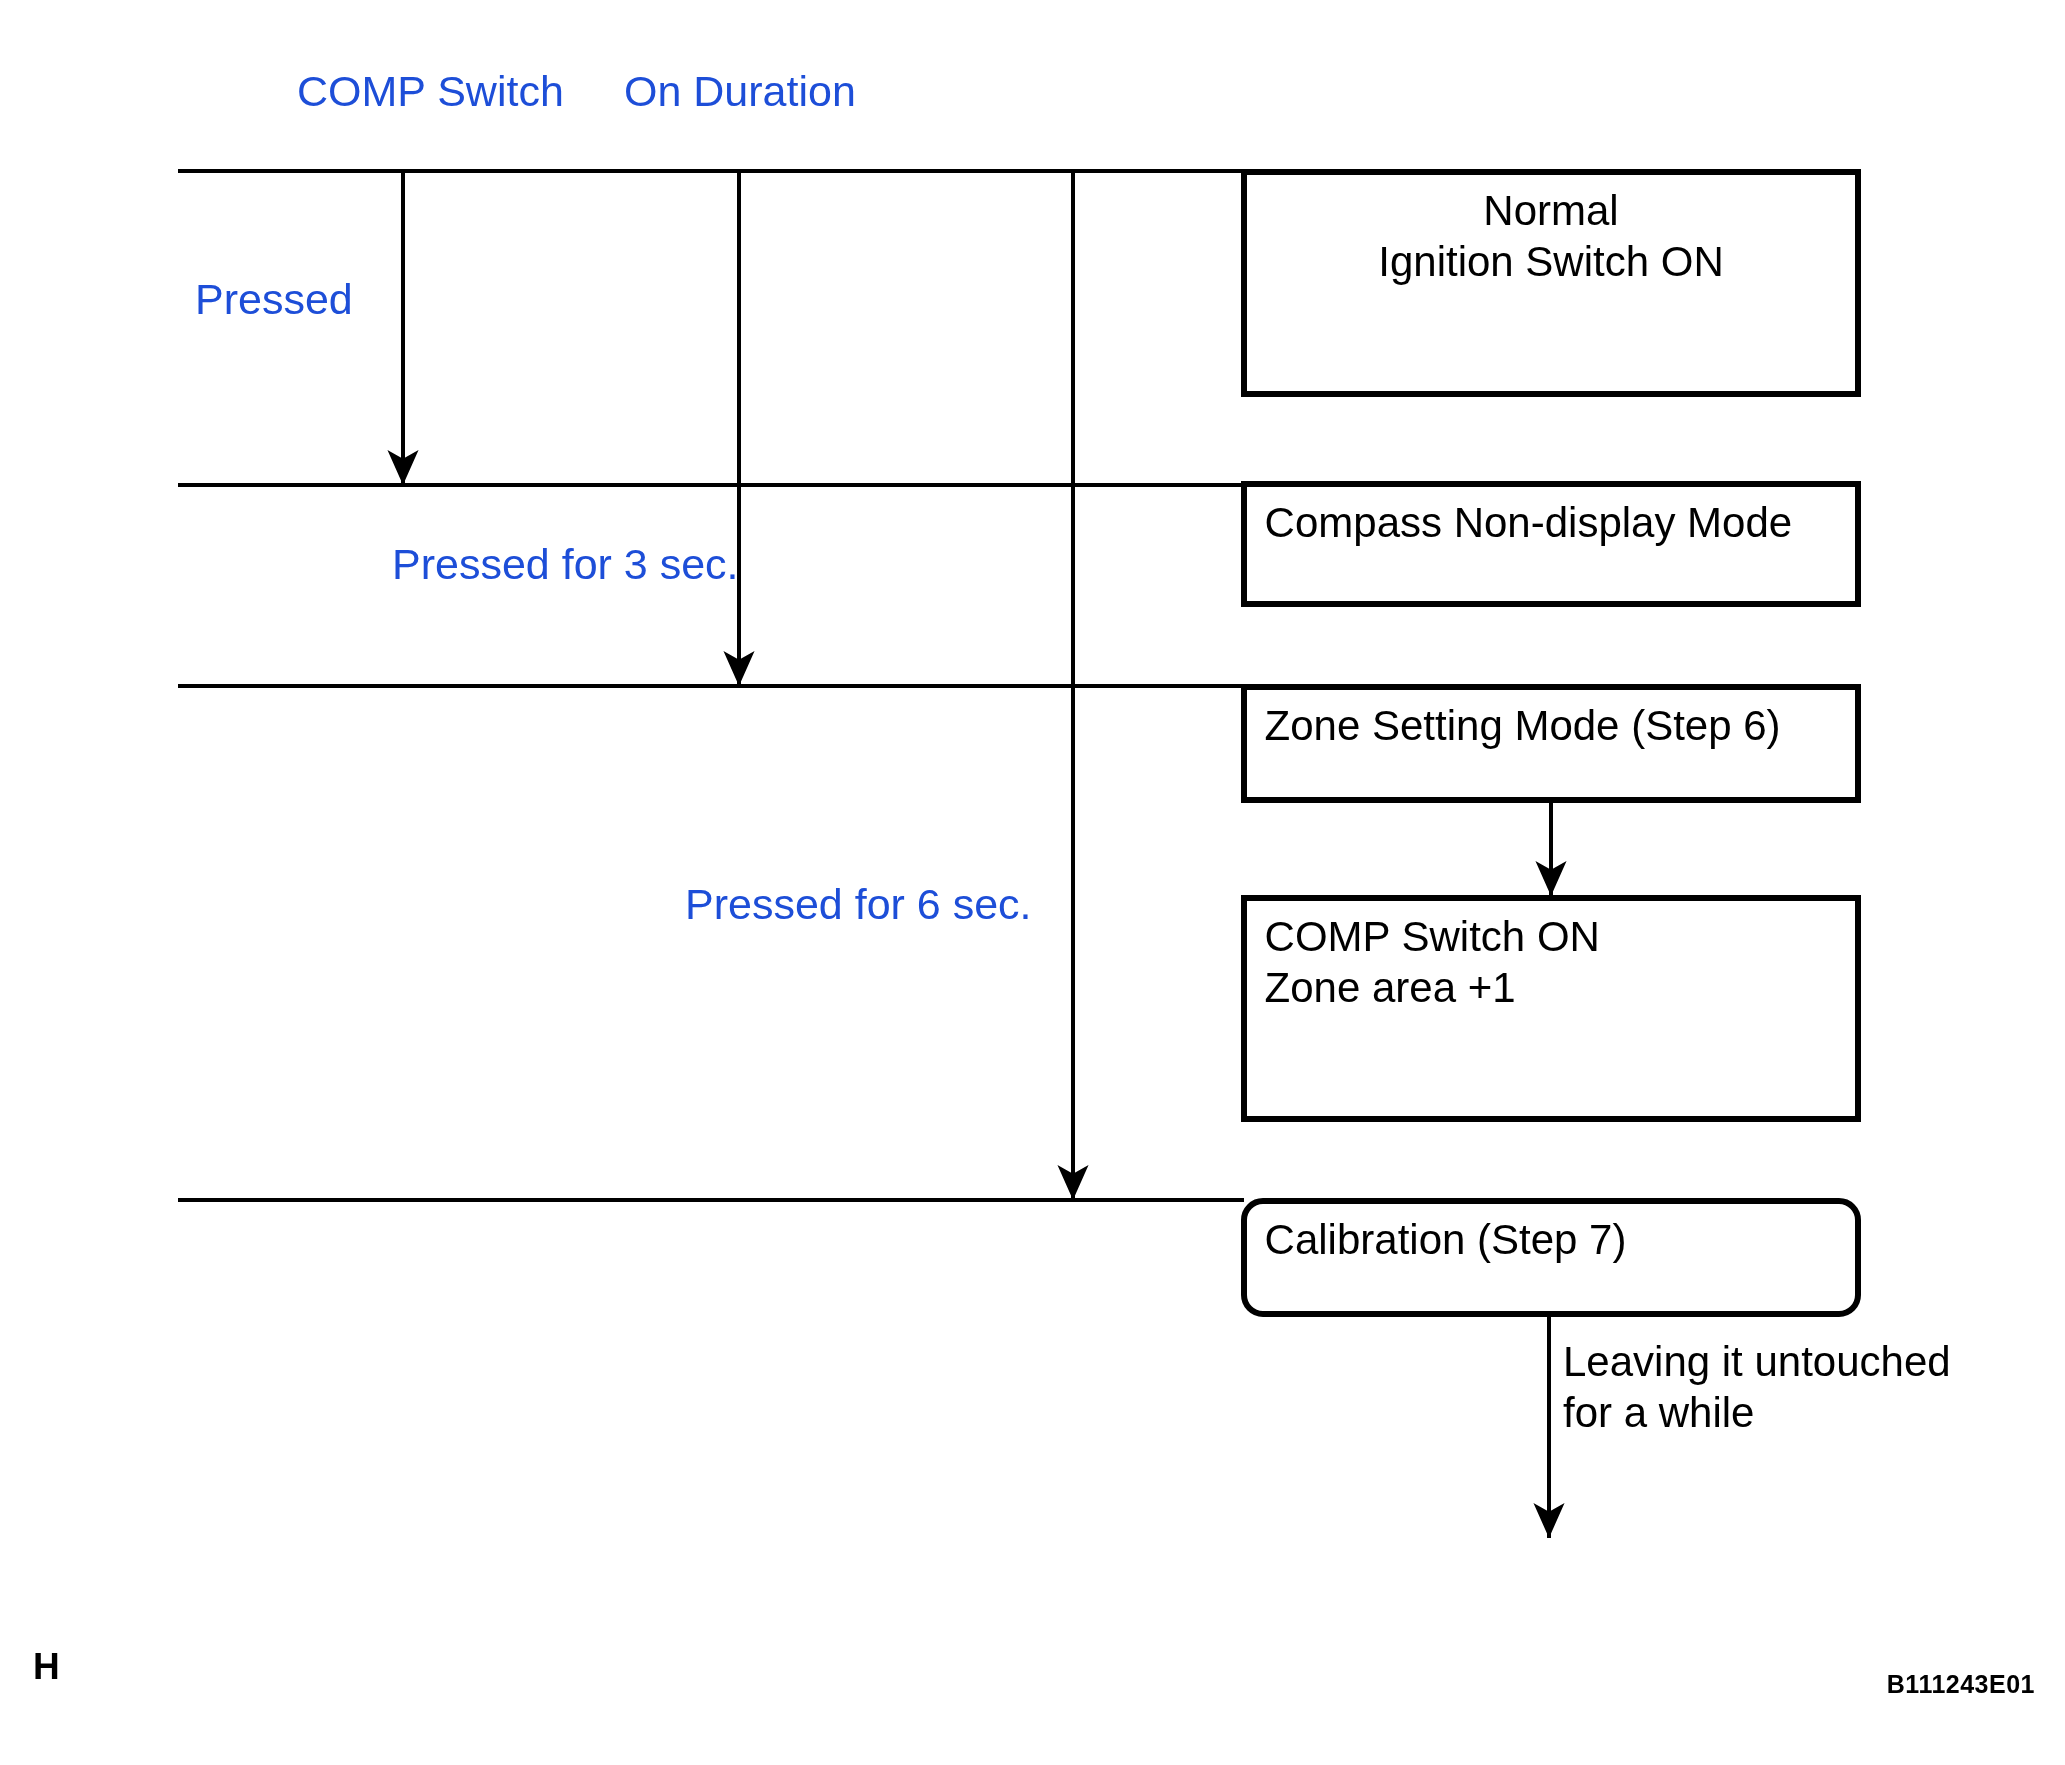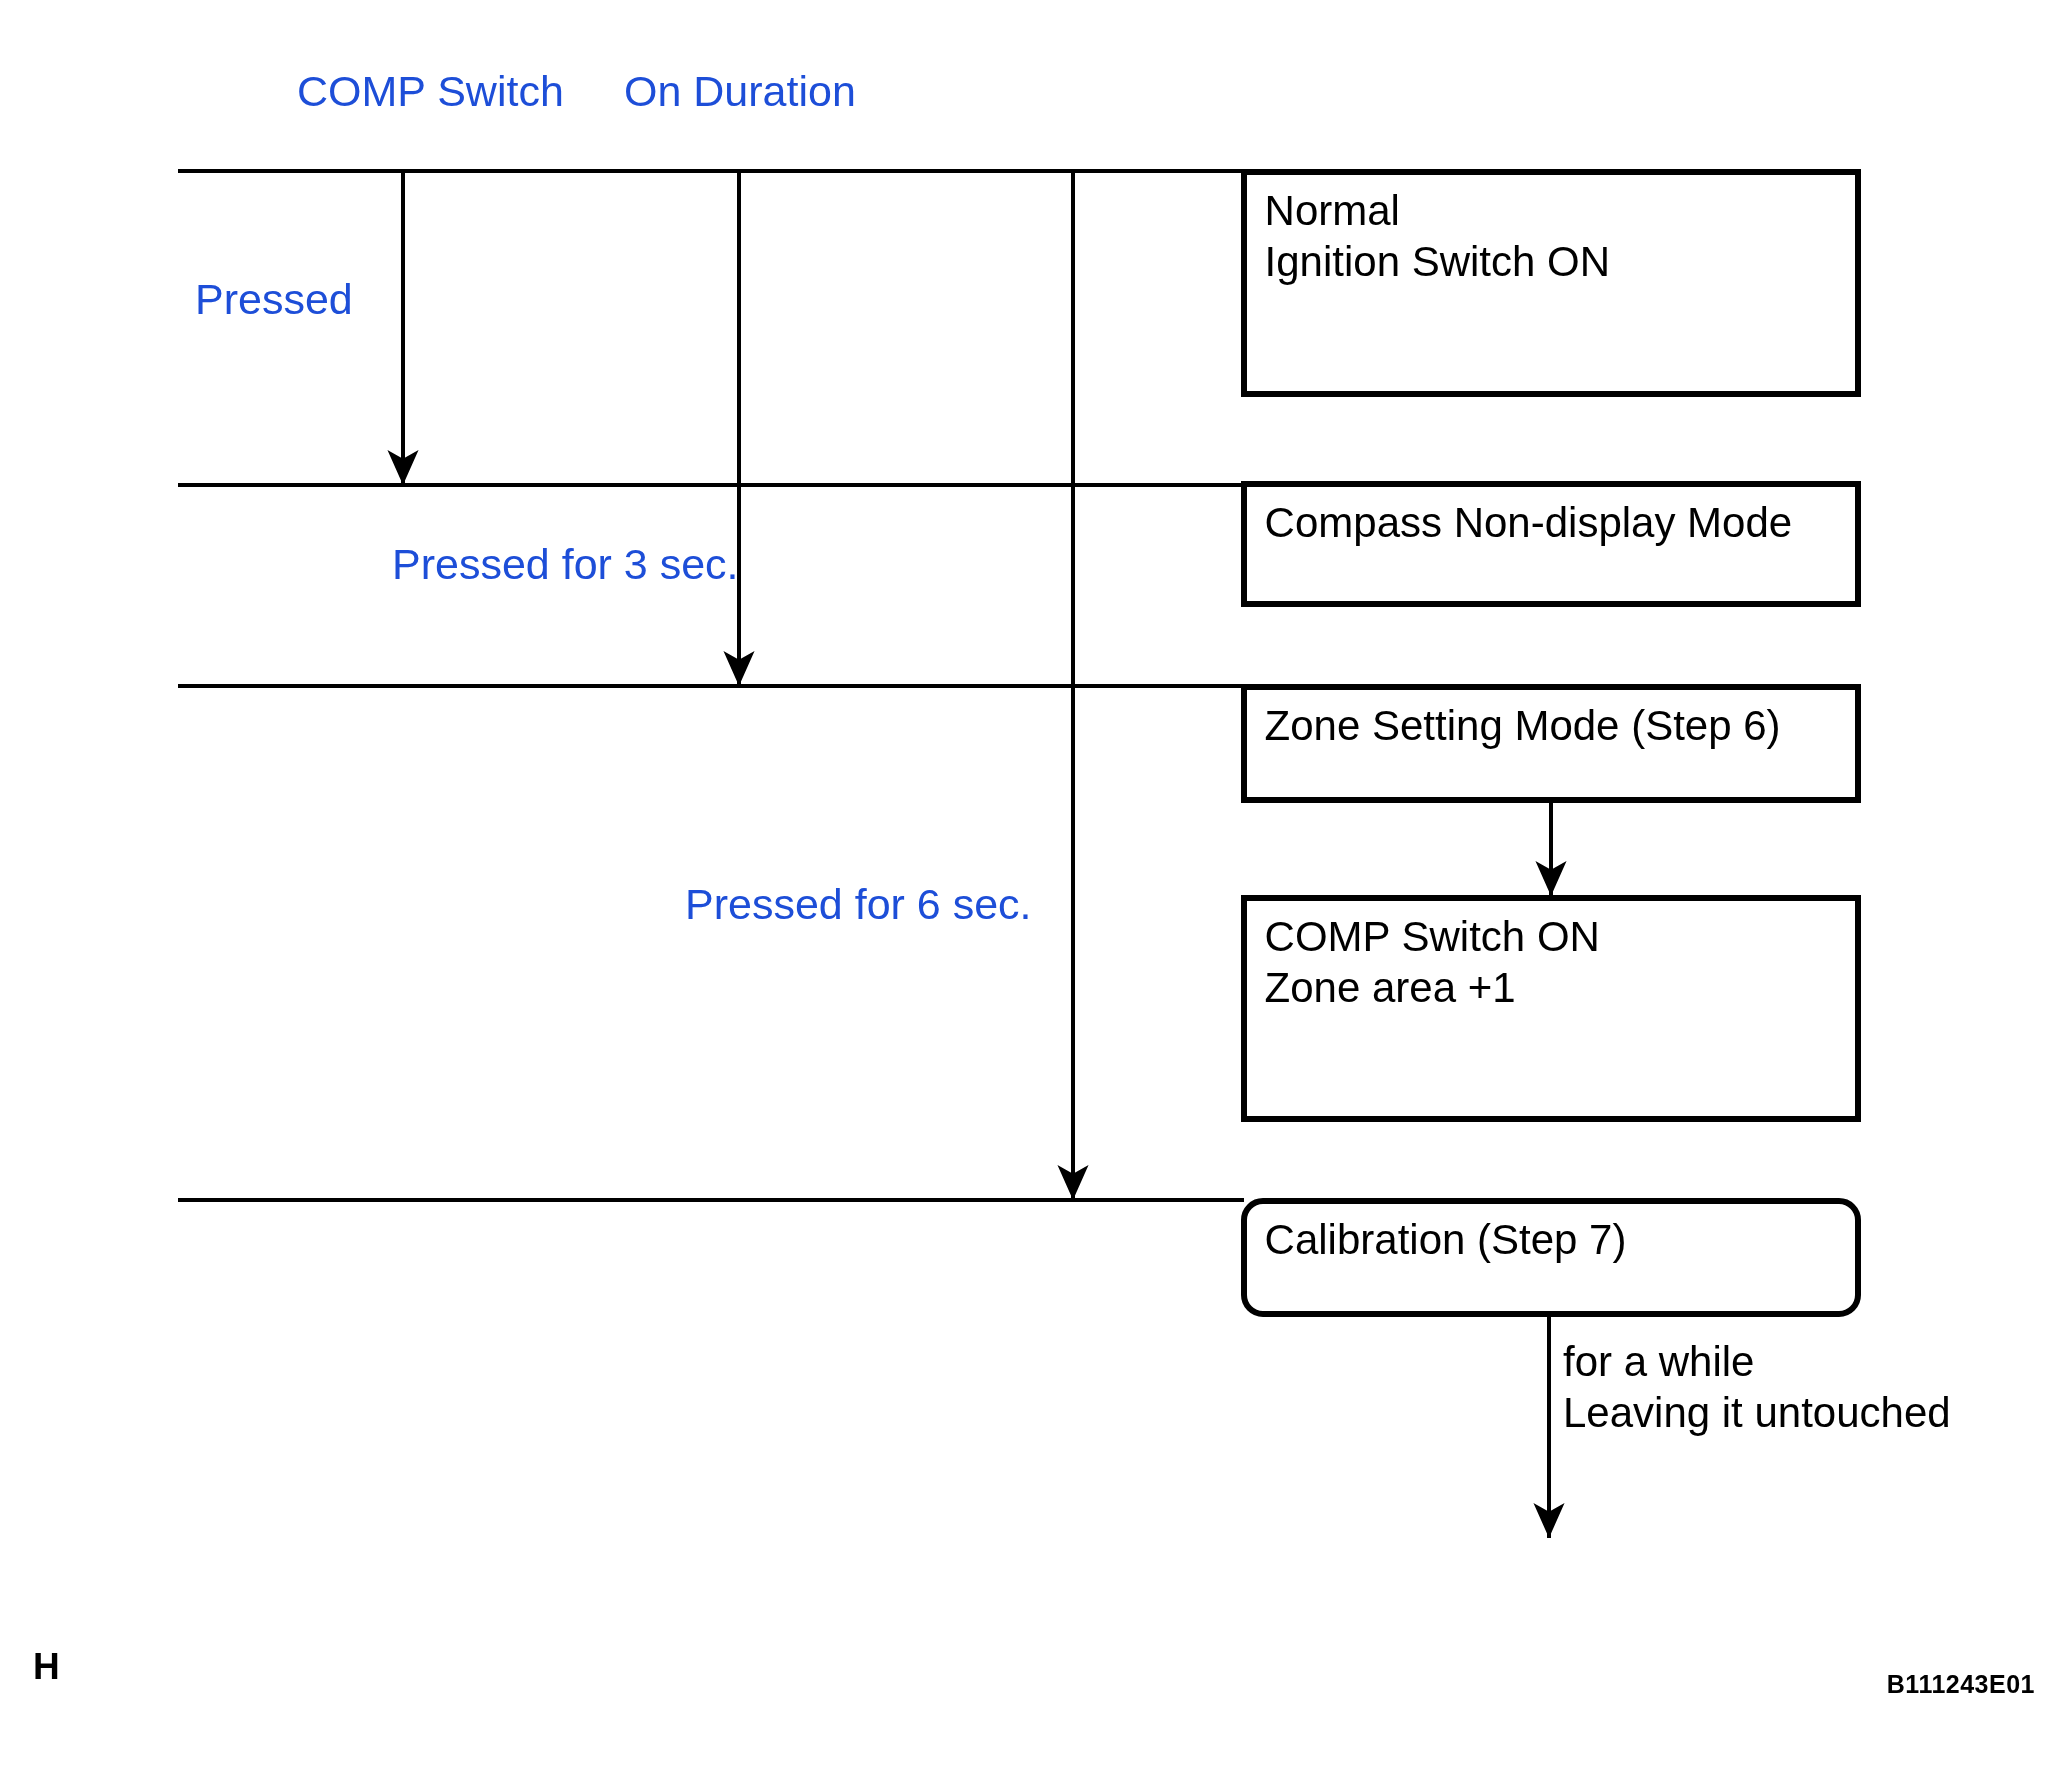--- a/index.html
+++ b/index.html
@@ -99,21 +99,21 @@
   <div class="arrow" style="left:1071px; top:169px; height:1031px;">
     <svg class="head" width="35" height="37" viewBox="0 0 36 38">
       <polygon points="2,1 18,10 34,1 18,37" fill="#000"></polygon>
     </svg>
   </div>
 
   <div class="lbl" style="left:195px; top:276px;">Pressed</div>
   <div class="lbl" style="left:392px; top:541px;">Pressed for 3 sec.</div>
   <div class="lbl" style="left:673px; top:881px;margin-left:12px;">Pressed for 6 sec.</div>
 
-  <div class="sbox" style="top:169px; height:228px;">
+  <div class="sbox" style="top:169px; height:228px;text-align:center;">
     <div>Normal</div>
     <div>Ignition Switch ON</div>
   </div>
 
   <div class="sbox" style="top:481px; height:126px;">
     <div>Compass Non-display Mode</div>
   </div>
 
   <div class="sbox" style="top:684px; height:119px;">
     <div>Zone Setting Mode (Step 6)</div>
@@ -134,22 +134,22 @@
     <div>Calibration (Step 7)</div>
   </div>
 
   <div class="arrow" style="left:1547px; top:1317px; height:221px;">
     <svg class="head" width="35" height="37" viewBox="0 0 36 38">
       <polygon points="2,1 18,10 34,1 18,37" fill="#000"></polygon>
     </svg>
   </div>
 
   <div class="leaving">
+    <div>Leaving it untouched</div>
     <div>for a while</div>
-    <div>Leaving it untouched</div>
   </div>
 
 
   <div class="page-marker">H</div>
   <div class="figure-id">B111243E01</div>
 
 </div>
 
 
 </body></html>

